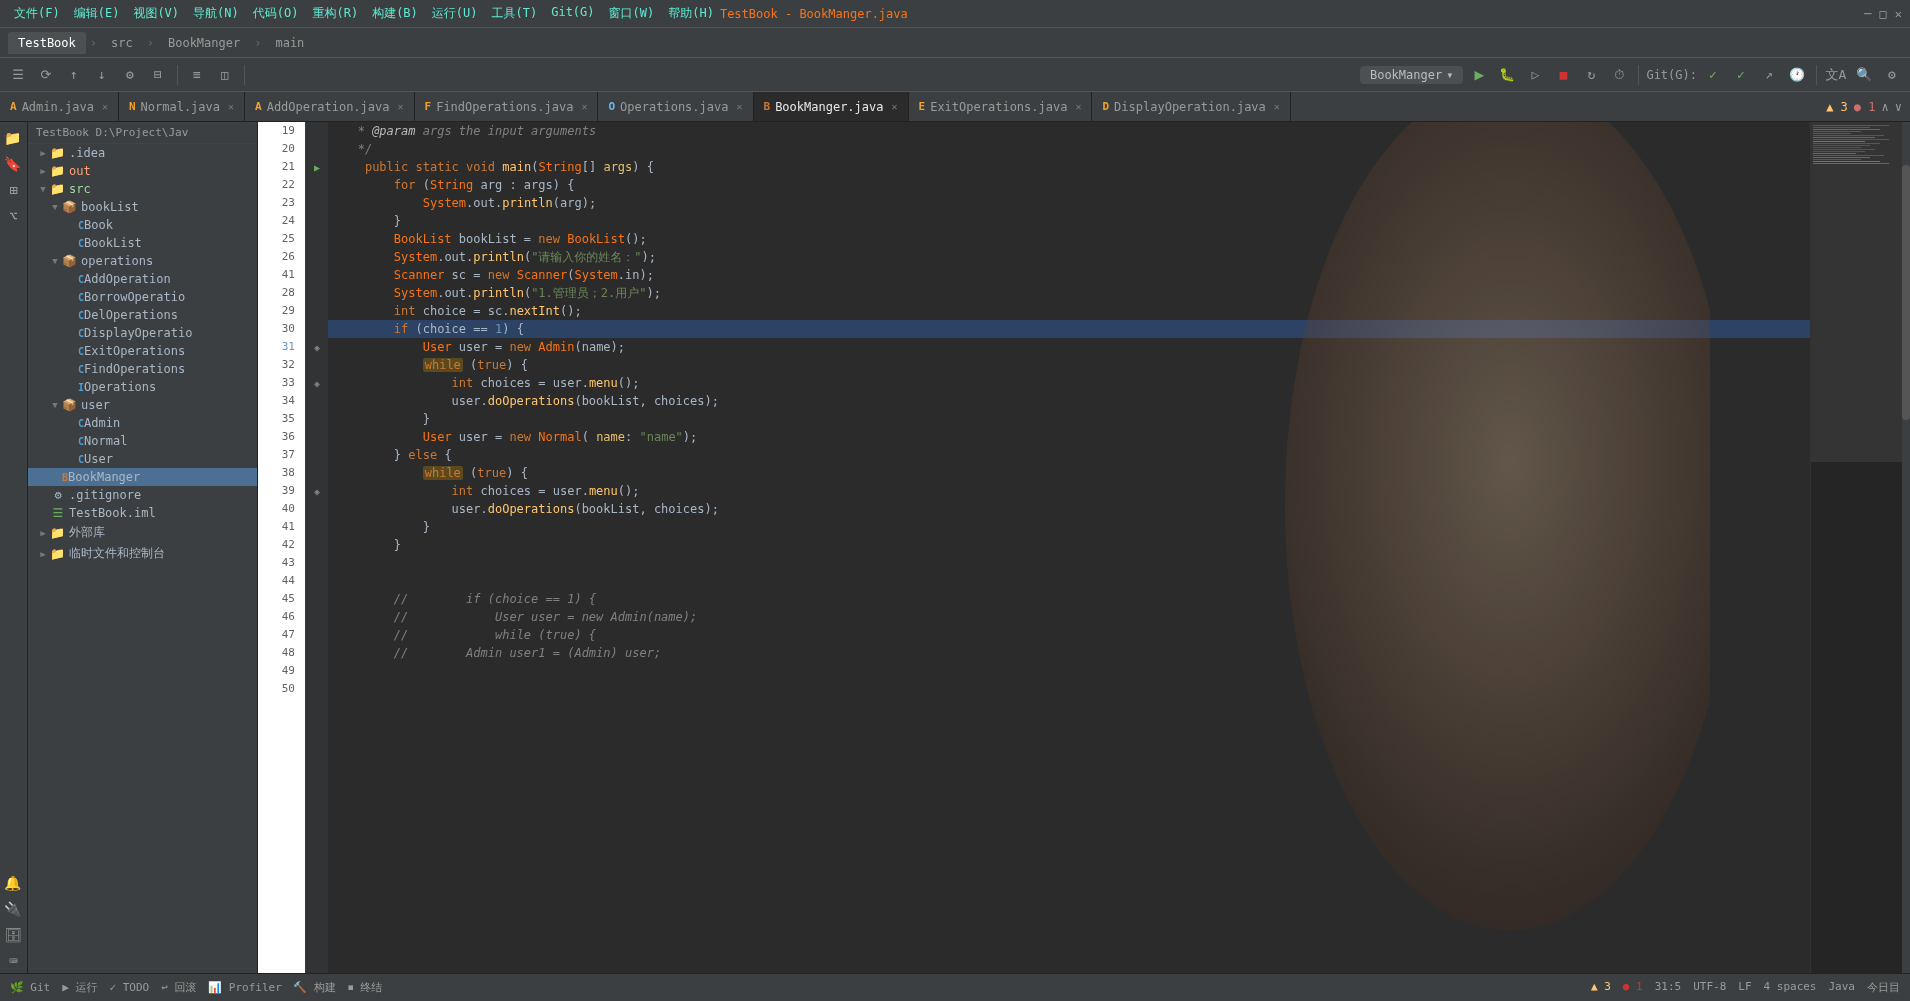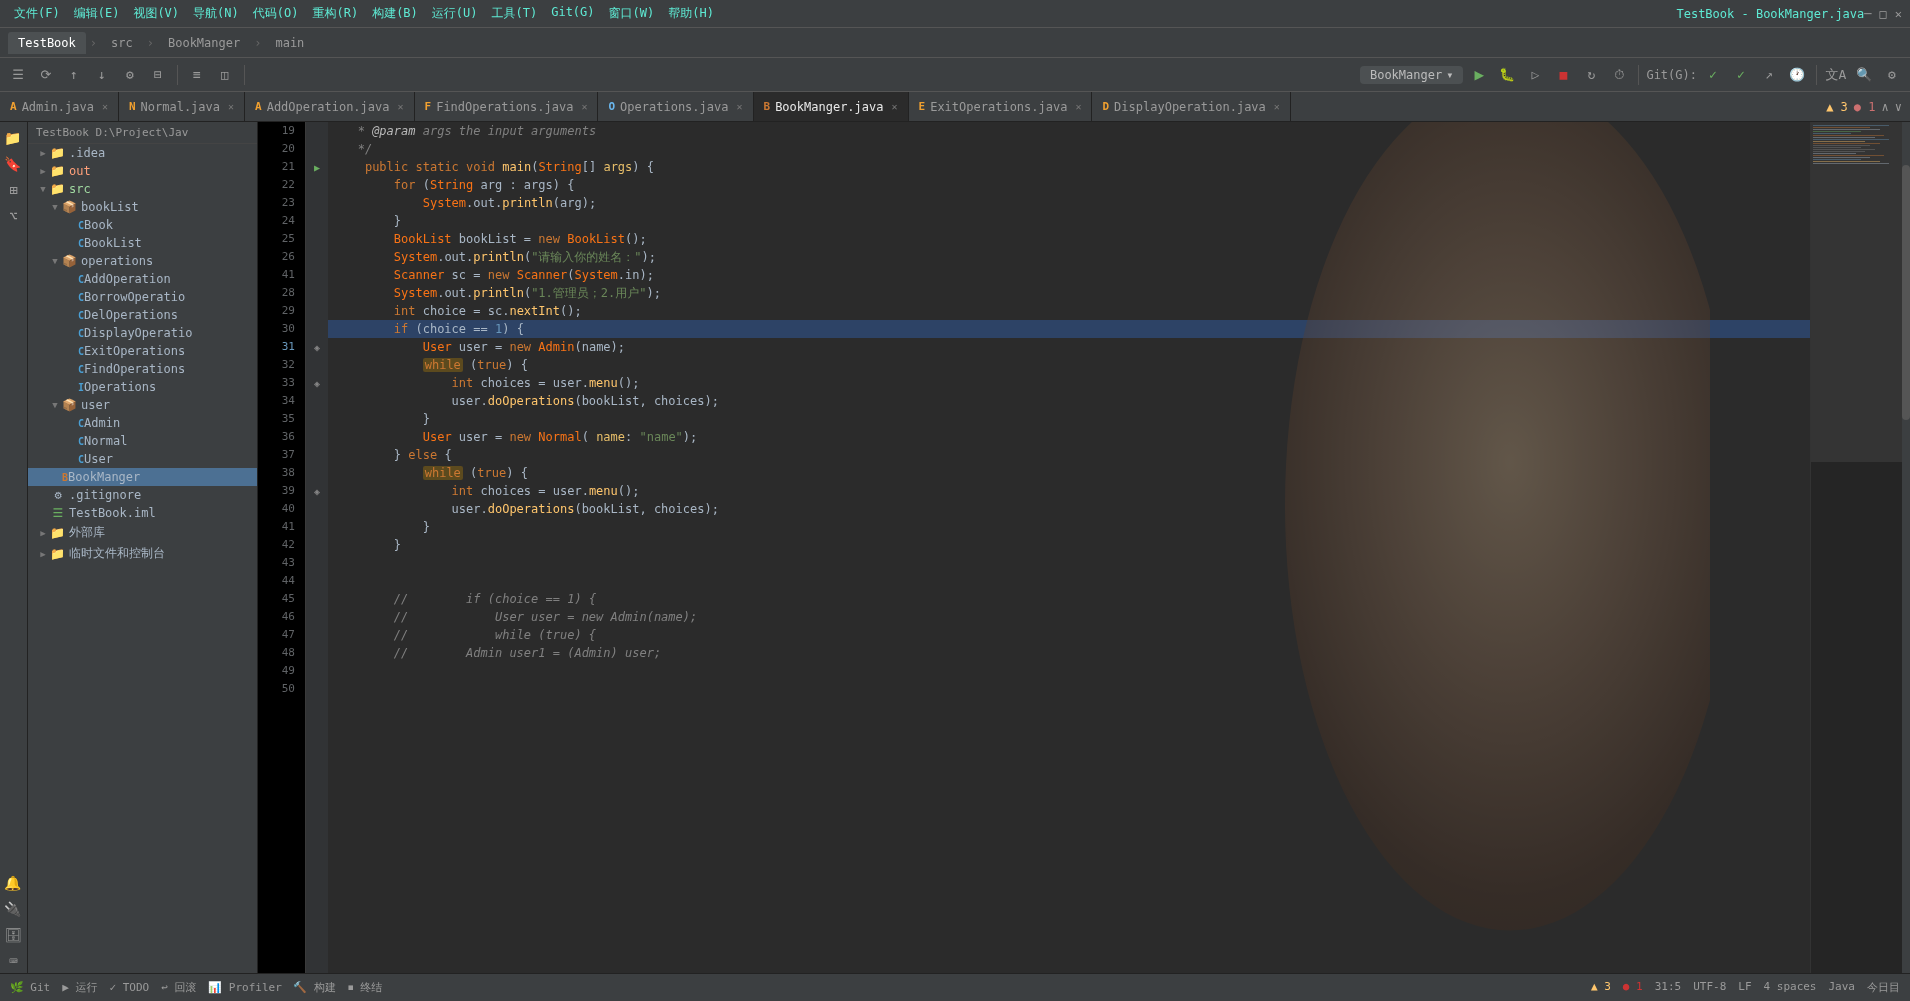--- a/index.html
+++ b/index.html
@@ -29,22 +29,22 @@
       gap: 2px;
       font-size: 12px;
     }
     .title-bar-menu span {
       padding: 2px 6px;
       cursor: pointer;
       color: #5eead4;
     }
     .title-center {
       flex: 1;
-      text-align: right;
-      color: #5eead4;
+      text-align: left;
+      color: #f97316;
       font-size: 12px;
     }
 
     
     .nav-tabs {
       height: 30px;
       background: #3c3f41;
       display: flex;
       align-items: center;
       padding: 0 8px;
@@ -162,21 +162,21 @@
 
     
     .editor-area {
       flex: 1;
       display: flex;
       overflow: hidden;
       position: relative;
     }
     .line-numbers {
       width: 48px;
-      background: #000000;
+      background: #ffffff;
       color: #606366;
       font-size: 12px;
       line-height: 18px;
       padding: 0 4px;
       text-align: right;
       overflow: hidden;
       user-select: none;
       border-right: 1px solid #3a3a3a;
     }
     .line-num {

